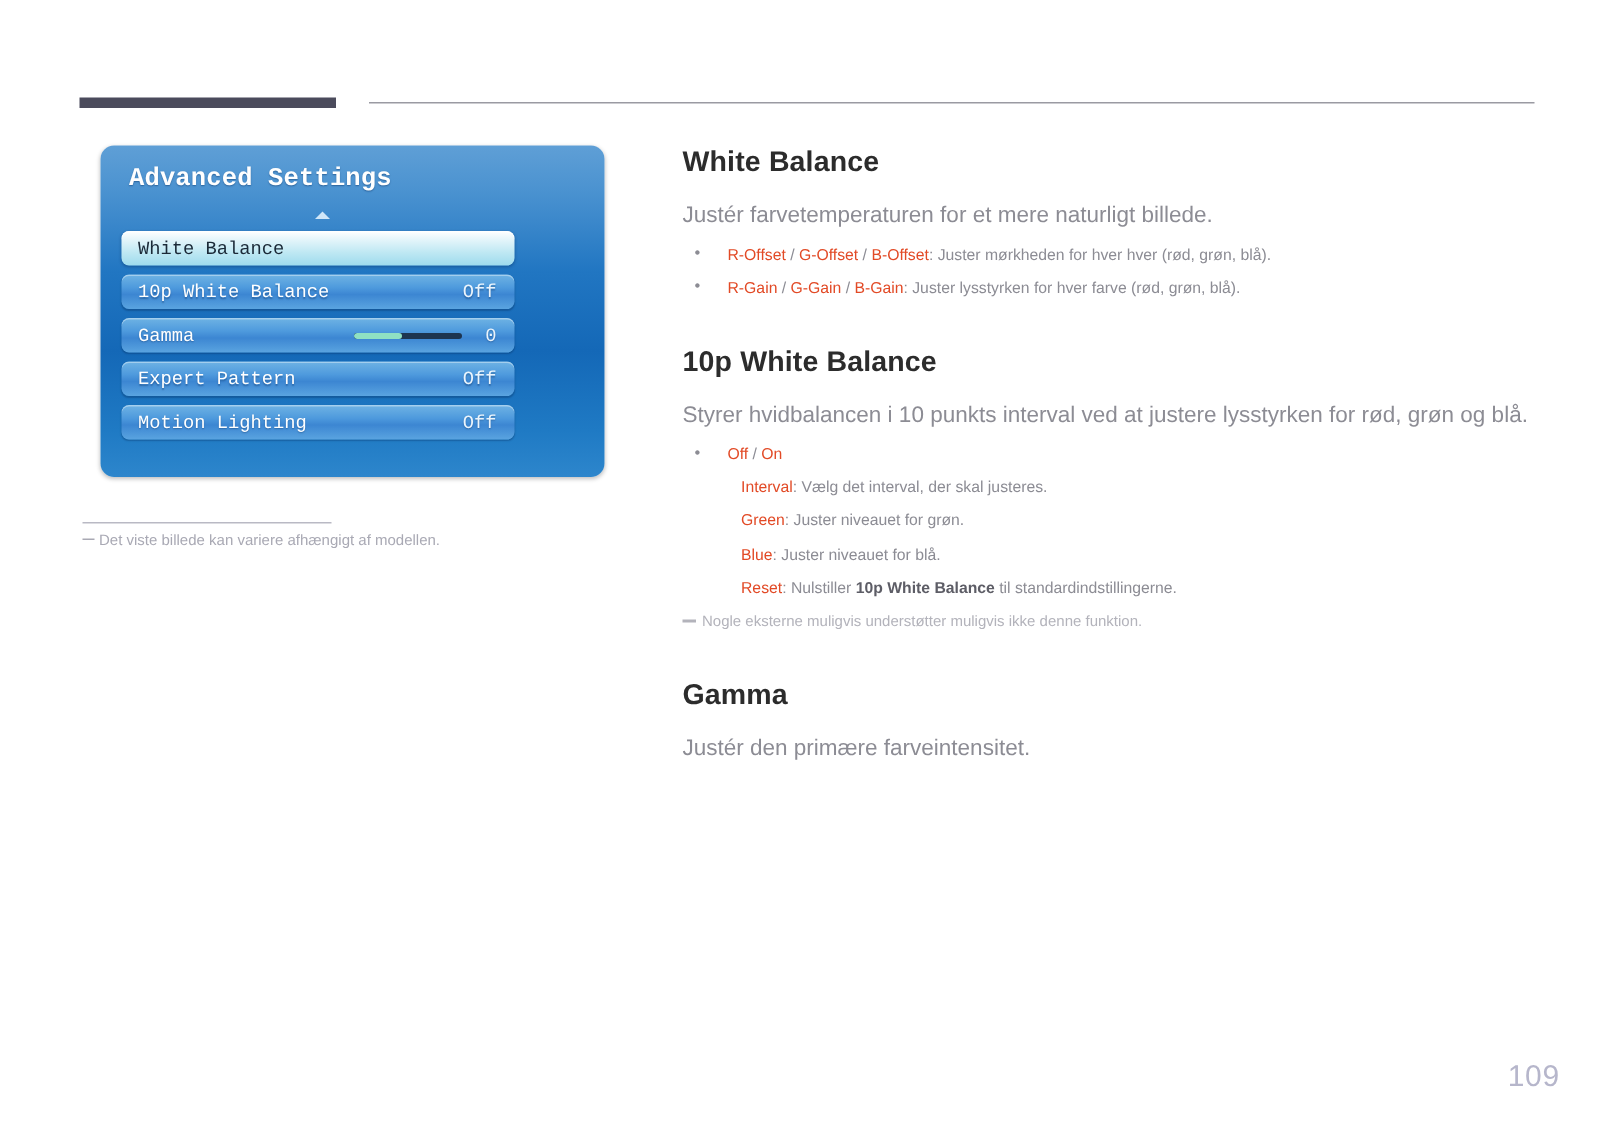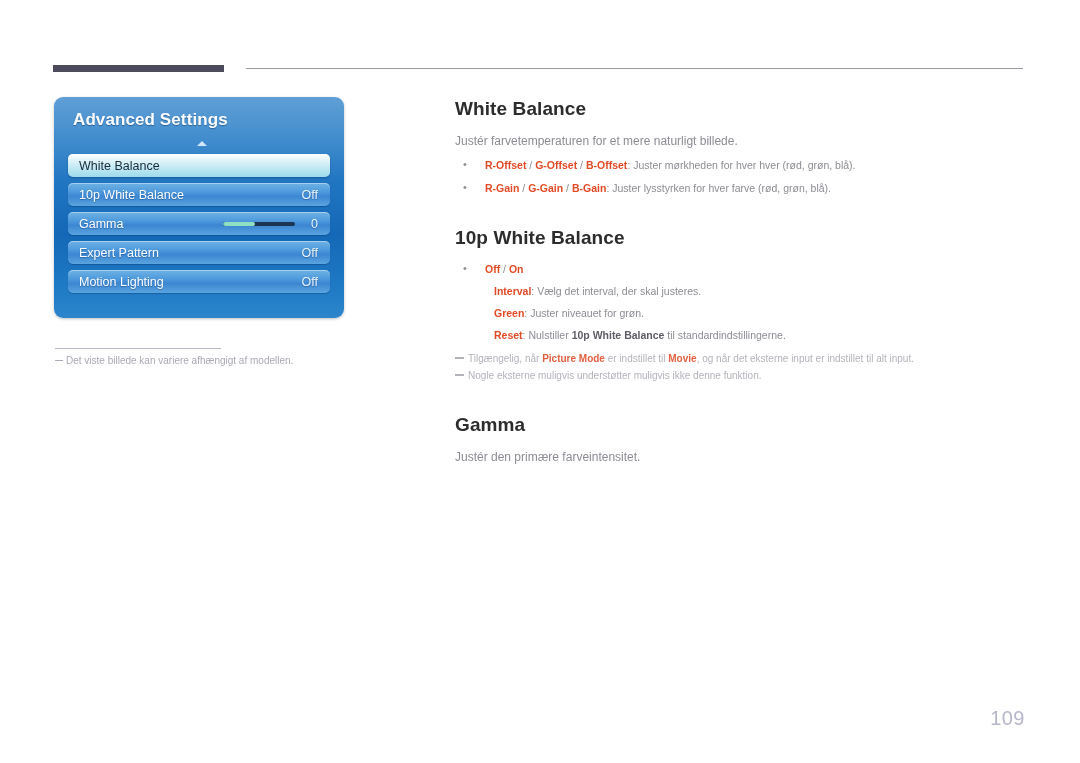--- a/index.html
+++ b/index.html
@@ -29,34 +29,35 @@
     left: 246px;
     top: 68px;
     width: 777px;
     height: 1px;
     background: #9a9aa2;
   }
 
   
   .osd-panel {
     position: absolute;
-    left: 54px;
+    left: 67px;
     top: 97px;
-    width: 290px;
+    width: 336px;
     height: 221px;
     border-radius: 9px;
     background: linear-gradient(180deg,
        #5f9fd6 0%,
        #4a92d0 14%,
        #2176c2 38%,
        #1468b7 62%,
        #1f7ac4 86%,
        #2d86cc 100%);
     box-shadow: 0 1px 3px rgba(0,0,0,0.25);
     overflow: hidden;
+    font-family: Liberation Mono, monospace;
   }
   .osd-title {
     position: absolute;
     left: 19px;
     top: 13px;
     font-size: 17px;
     font-weight: bold;
     color: #ffffff;
     letter-spacing: 0.1px;
     text-shadow: 0 1px 1px rgba(0,40,90,0.45);
@@ -163,21 +164,21 @@
   }
   .sec-title {
     font-size: 19px;
     font-weight: bold;
     color: #2c2c2c;
     letter-spacing: 0.1px;
     margin: 0 0 13px 0;
   }
   .sec-title.spaced { margin-top: 31px; }
   .sec-desc {
-    font-size: 12px;
+    font-size: 15px;
     color: #8c8c94;
     margin: 0 0 8px 0;
     line-height: 1.45;
   }
   .bullet-list { margin: 0; padding: 0; list-style: none; }
   .bullet-item {
     position: relative;
     font-size: 10.5px;
     color: #8c8c94;
     line-height: 1.45;
@@ -194,21 +195,21 @@
   }
   .plain-line {
     font-size: 10.5px;
     color: #8c8c94;
     line-height: 1.45;
     margin-bottom: 7px;
     margin-left: 39px;
   }
   .kw {
     color: #e24a26;
-    font-weight: bold;
+    font-weight: normal;
   }
   .kw-dark {
     color: #5d5d66;
     font-weight: bold;
   }
   .note-line {
     position: relative;
     font-size: 10px;
     color: #b3b3bb;
     line-height: 1.5;
@@ -223,21 +224,21 @@
     border-top: 2px solid #b3b3bb;
   }
   .note-line .nkw {
     color: #e2603f;
     font-weight: bold;
   }
 
   
   .page-number {
     position: absolute;
-    right: 55px;
+    right: 40px;
     top: 707px;
     font-size: 20px;
     color: #b6b6cb;
     letter-spacing: 0.5px;
   }
 </style>
 </head>
 <body>
 
 <div class="rule-thick"></div>
@@ -278,30 +279,31 @@
 <div class="content">
 
   <h2 class="sec-title">White Balance</h2>
   <p class="sec-desc">Justér farvetemperaturen for et mere naturligt billede.</p>
   <ul class="bullet-list" id="wb-bullets">
       <li class="bullet-item"><span class="kw">R-Offset</span><span> / </span><span class="kw">G-Offset</span><span> / </span><span class="kw">B-Offset</span><span>: Juster mørkheden for hver hver (rød, grøn, blå).</span></li>
       <li class="bullet-item"><span class="kw">R-Gain</span><span> / </span><span class="kw">G-Gain</span><span> / </span><span class="kw">B-Gain</span><span>: Juster lysstyrken for hver farve (rød, grøn, blå).</span></li>
     </ul>
 
   <h2 class="sec-title spaced">10p White Balance</h2>
+  <p class="sec-desc">Styrer hvidbalancen i 10 punkts interval ved at justere lysstyrken for rød, grøn og blå.</p>
   <ul class="bullet-list" id="tenp-bullets">
       <li class="bullet-item"><span class="kw">Off</span><span> / </span><span class="kw">On</span></li>
     </ul>
   <div id="tenp-lines">
       <div class="plain-line"><span class="kw">Interval</span><span>: Vælg det interval, der skal justeres.</span></div>
       <div class="plain-line"><span class="kw">Green</span><span>: Juster niveauet for grøn.</span></div>
+      <div class="plain-line"><span class="kw">Blue</span><span>: Juster niveauet for blå.</span></div>
       <div class="plain-line"><span class="kw">Reset</span><span>: Nulstiller </span><span class="kw-dark">10p White Balance</span><span> til standardindstillingerne.</span></div>
     </div>
   <div id="tenp-notes">
-      <div class="note-line"><span class="ndash"></span><span>Tilgængelig, når </span><span class="nkw">Picture Mode</span><span> er indstillet til </span><span class="nkw">Movie</span><span>, og når det eksterne input er indstillet til alt input.</span></div>
       <div class="note-line"><span class="ndash"></span><span>Nogle eksterne muligvis understøtter muligvis ikke denne funktion.</span></div>
     </div>
 
   <h2 class="sec-title spaced">Gamma</h2>
   <p class="sec-desc">Justér den primære farveintensitet.</p>
 </div>
 
 <div class="page-number">109</div>
 
 </body></html>

